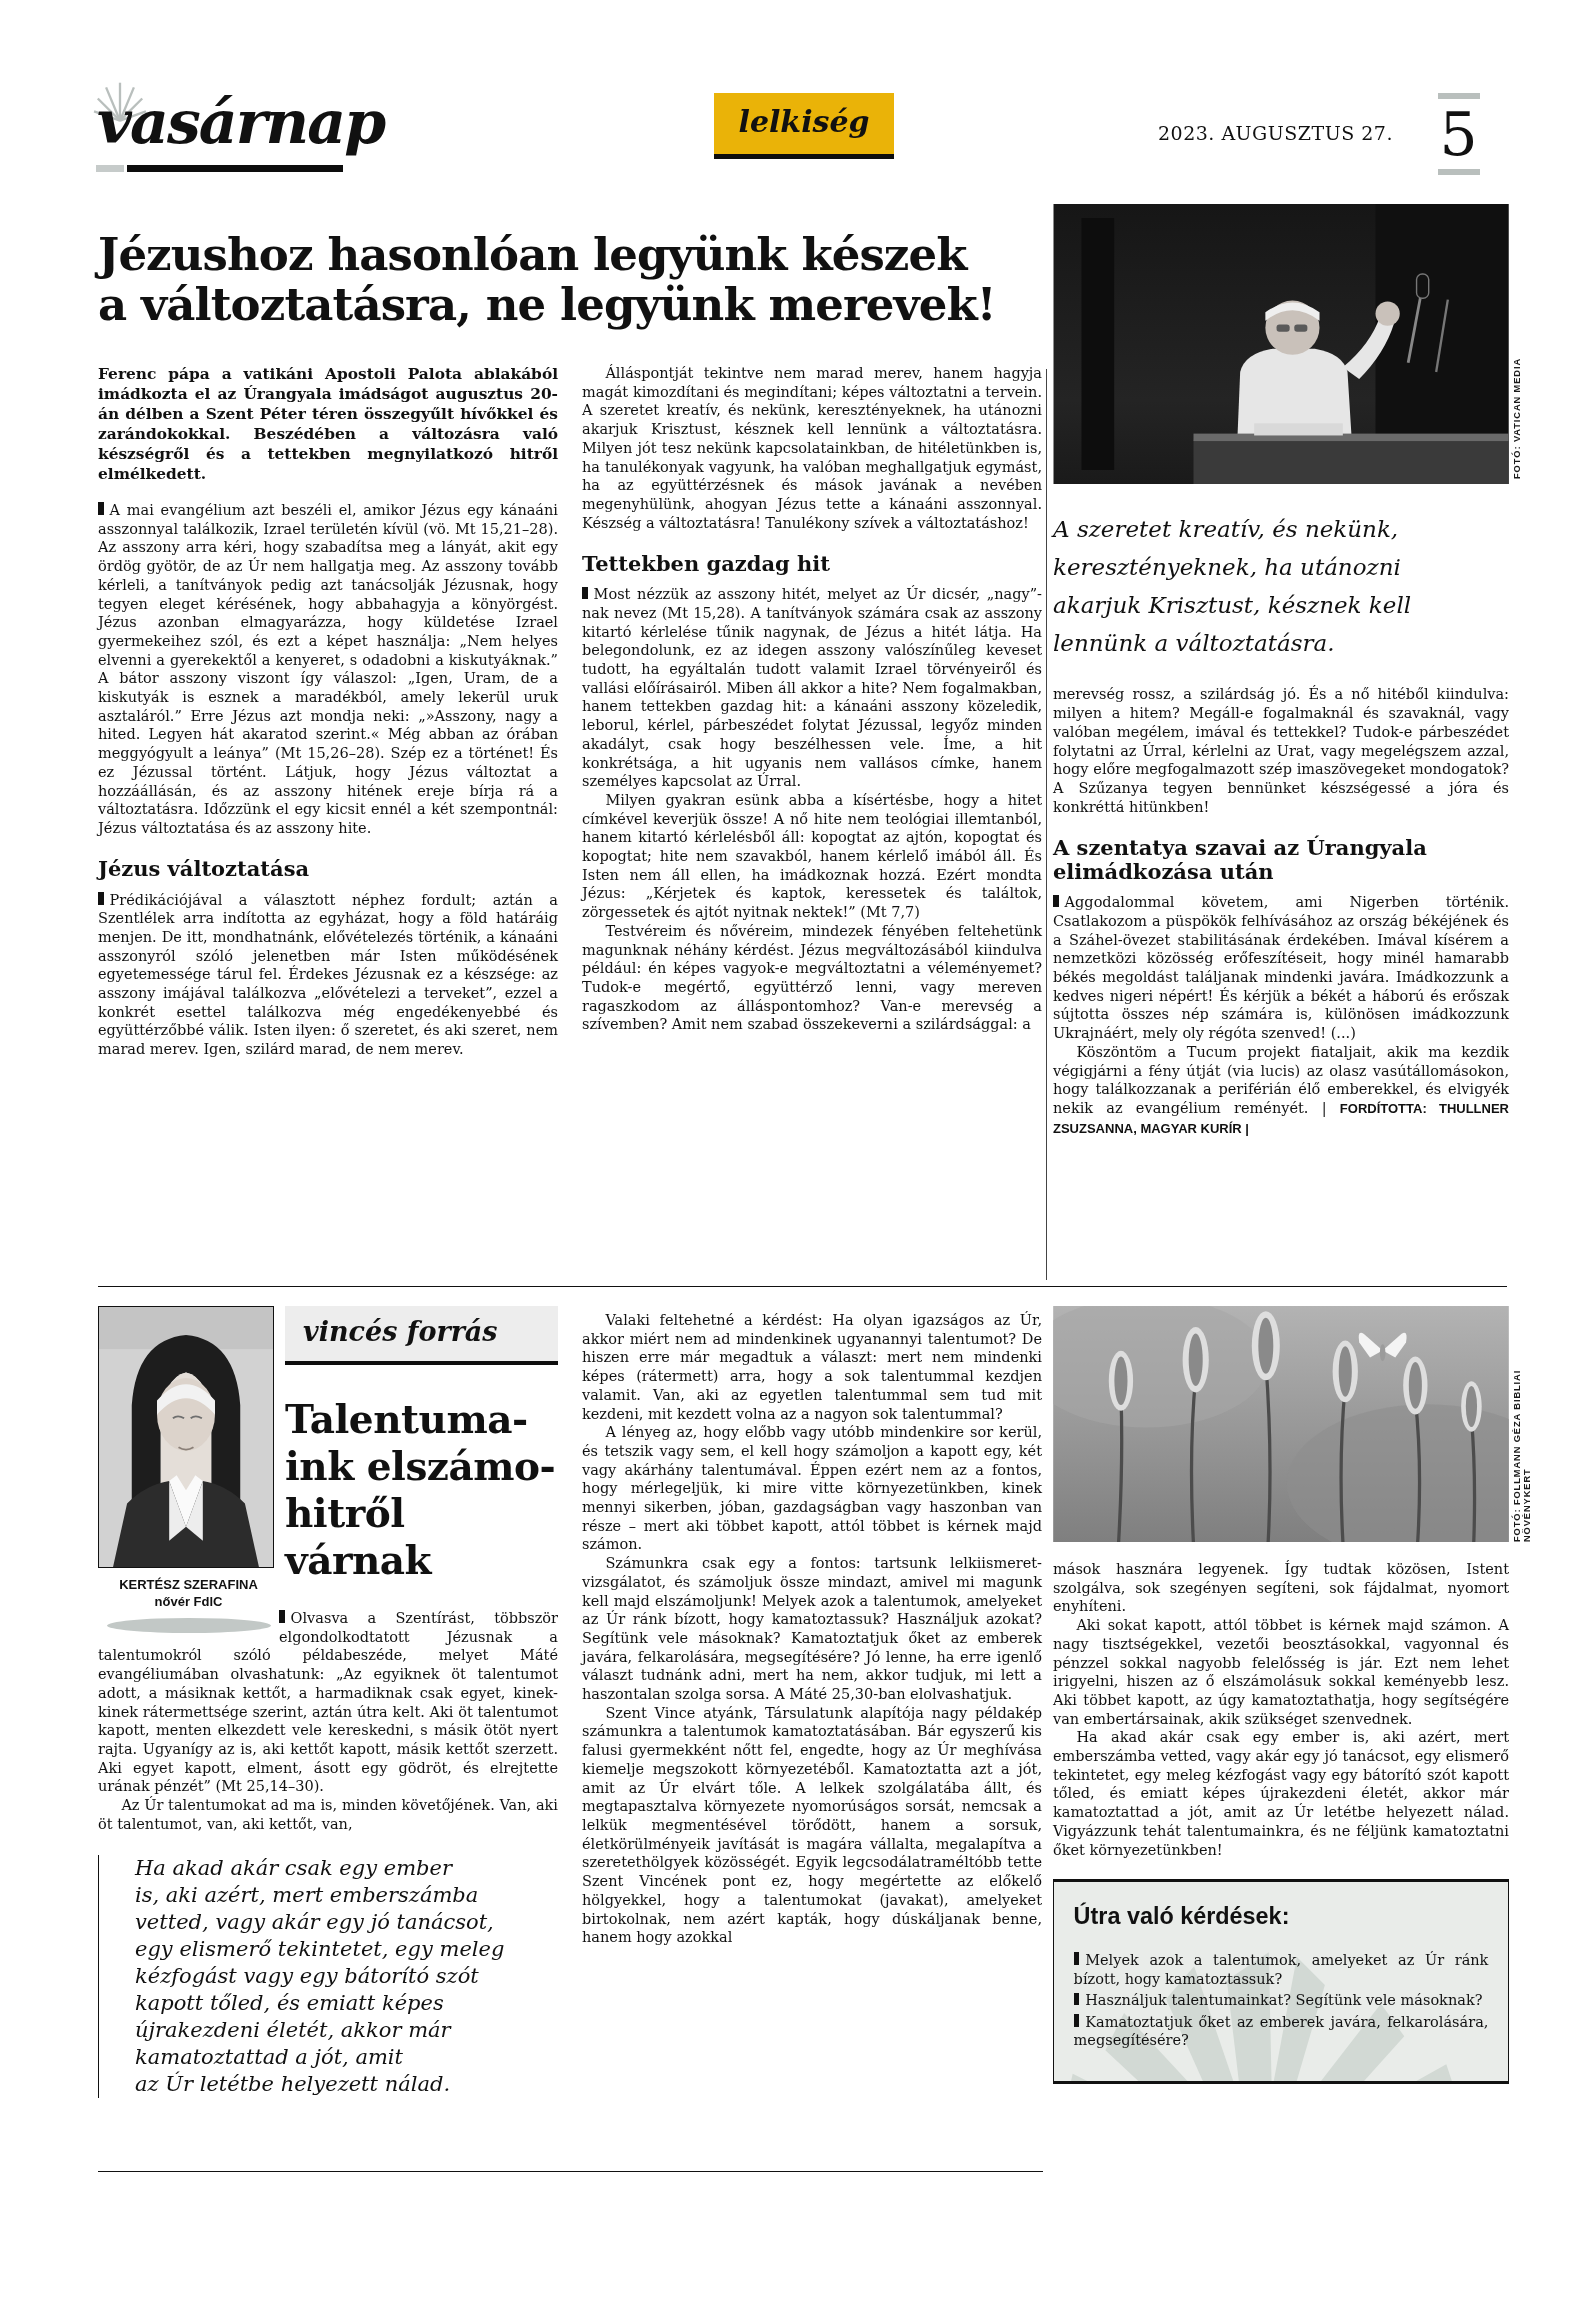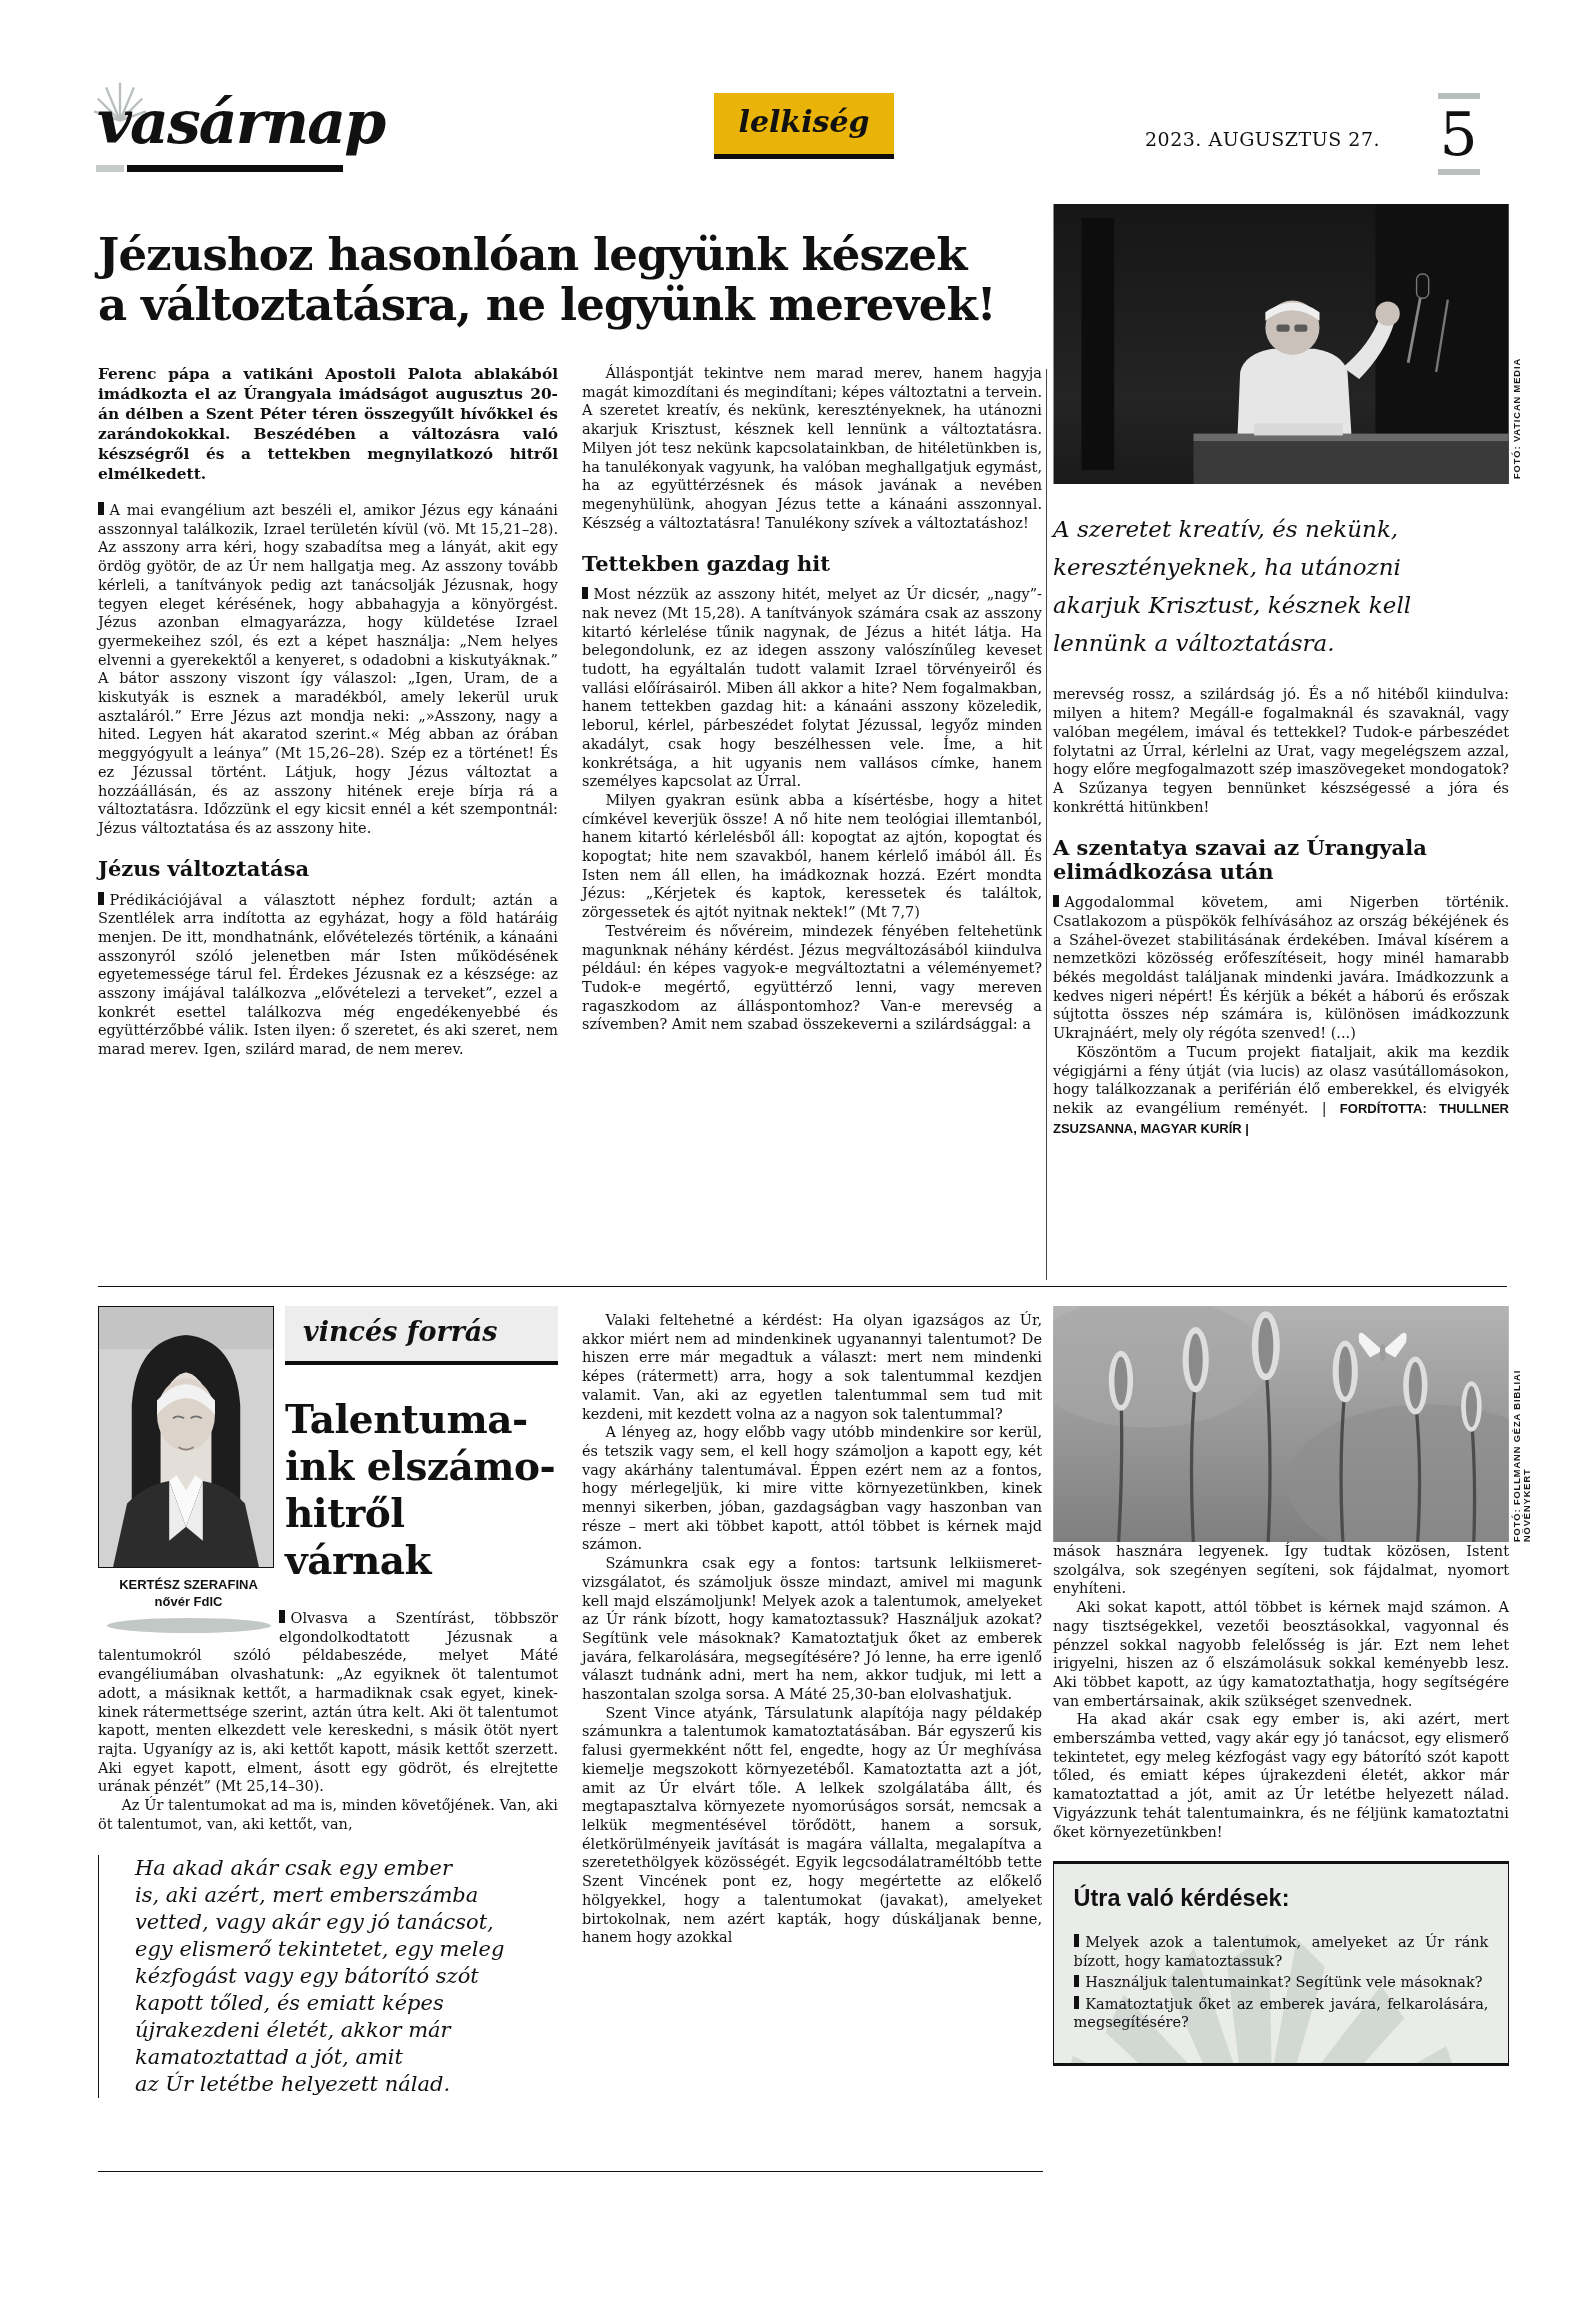--- a/index.html
+++ b/index.html
@@ -8,21 +8,21 @@
 
   
   .masthead{position:absolute;left:97px;top:92px;font-style:italic;font-weight:bold;
             font-size:60px;letter-spacing:-1.9px;line-height:1;}
   .mast-burst{position:absolute;left:92px;top:79px;}
   .mast-bar-gray{position:absolute;left:96px;top:165px;width:28px;height:7px;background:#c6cbca;}
   .mast-bar-black{position:absolute;left:127px;top:165px;width:216px;height:7px;background:#0d0d0d;}
   .section-tag{position:absolute;left:714px;top:93px;width:180px;height:61px;background:#eab308;
                border-bottom:5.1px solid #0d0d0d;text-align:center;font-style:italic;font-weight:bold;
                font-size:30px;line-height:57px;}
-  .date{position:absolute;left:1145px;top:128px;width:248px;text-align:left;font-size:19px;letter-spacing:0.5px;}
+  .date{position:absolute;left:1145px;top:122px;width:248px;text-align:right;font-size:19px;letter-spacing:0.5px;}
   .pagenum{position:absolute;left:1436px;top:93px;width:45px;text-align:center;}
   .pn-bar{width:42px;height:6px;background:#b9bfbd;margin:0 auto;}
   .pn-num{font-size:60px;line-height:70px;font-weight:normal;}
 
   
   .para{margin:0;text-align:justify;font-size:14.5px;line-height:18.7px;}
   .para.indent{text-indent:23.4px;}
   .pmark{display:inline-block;width:5.6px;height:12.6px;background:#111;margin-right:6px;}
   .subhead{font-size:21px;line-height:24px;font-weight:bold;margin:19.6px 0 9.3px 0;}
   .credit{font-family:"Liberation Sans",sans-serif;font-weight:bold;font-size:13px;}
@@ -53,21 +53,21 @@
   .cap-shadow{width:164px;height:15px;background:#c2c8c6;border-radius:50%;margin:7.5px auto 0 auto;}
   .kicker{margin-left:187px;height:55px;background:#ededed;border-bottom:4.7px solid #0d0d0d;
           font-style:italic;font-weight:bold;font-size:27px;line-height:52px;padding-left:18px;
           margin-bottom:31px;}
   .headline2{margin-left:187px;font-weight:bold;font-size:39px;line-height:47px;
              letter-spacing:-0.5px;margin-bottom:25px;}
   .quote2{margin-top:21.5px;border-left:1.4px solid #111;padding-left:36px;
           font-size:21px;line-height:27px;}
   .s2col2{position:absolute;left:582px;top:1311px;width:460px;}
   .s2col3{position:absolute;left:1053px;top:1306px;width:456px;}
-  .s2col3 .list{}
+  .s2col3 .list{margin-top:18px;}
   .qbox{position:relative;margin-top:19.6px;background:#e9ece9;border:0.9px solid #111;
         border-top-width:3.7px;border-bottom-width:3.7px;padding:21.5px 19.6px 28px 19.6px;overflow:hidden;}
   .qbox-title{position:relative;font-family:"Liberation Sans",sans-serif;font-weight:bold;
               font-size:23.4px;margin:0 0 20.6px 0;}
   .qbox .para{position:relative;font-size:14.5px;line-height:18.7px;margin-bottom:2.8px;}
   .watermark{position:absolute;left:-28px;top:14px;}
   .bottomrule{position:absolute;left:98px;top:2171px;width:945px;height:1.4px;background:#111;}
   .para + .para{margin-top:0;}
 </style>
 </head>

